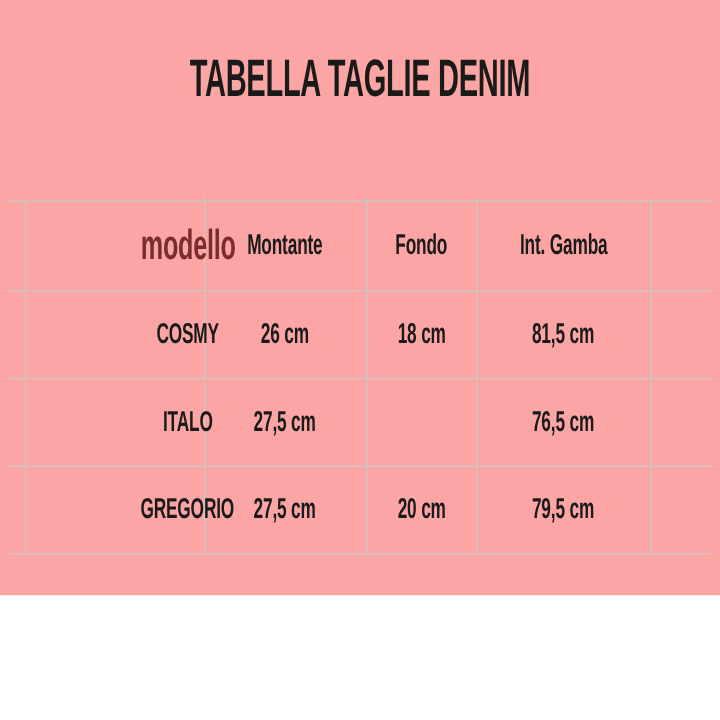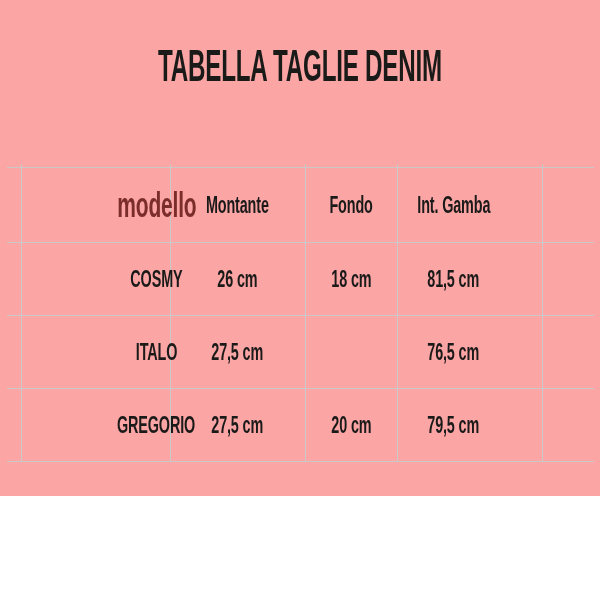--- a/index.html
+++ b/index.html
@@ -87,21 +87,21 @@
     align-items: center;
     justify-content: center;
     font-weight: bold;
     font-size: 24px;
     color: #1a1a19;
     white-space: nowrap;
   }
   .col-0 { left: 34px;  width: 149px; margin-left: 48px; }
   .col-1 { left: 170px; width: 135px; }
   .col-2 { left: 305px; width: 92px;  }
-  .col-3 { left: 381px; width: 145px; }
+  .col-3 { left: 397px; width: 145px; }
   .row-h { top: 167px; height: 75px; }
   .row-0 { top: 242px; height: 73px; }
   .row-1 { top: 315px; height: 73px; }
   .row-2 { top: 388px; height: 73px; }
   .modello-header { color: #7a2d2a; font-size: 35px; }
 </style>
 </head>
 <body>
 
 <div class="page">

